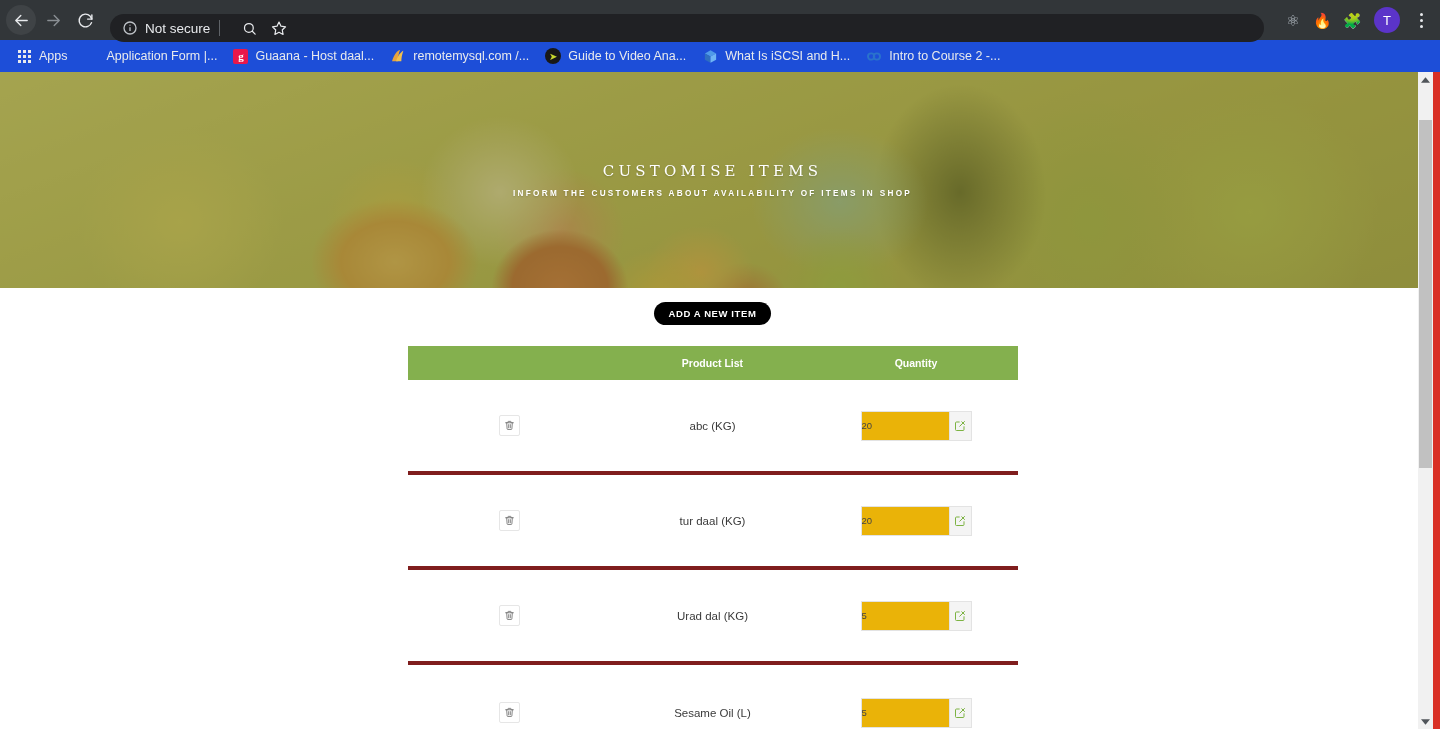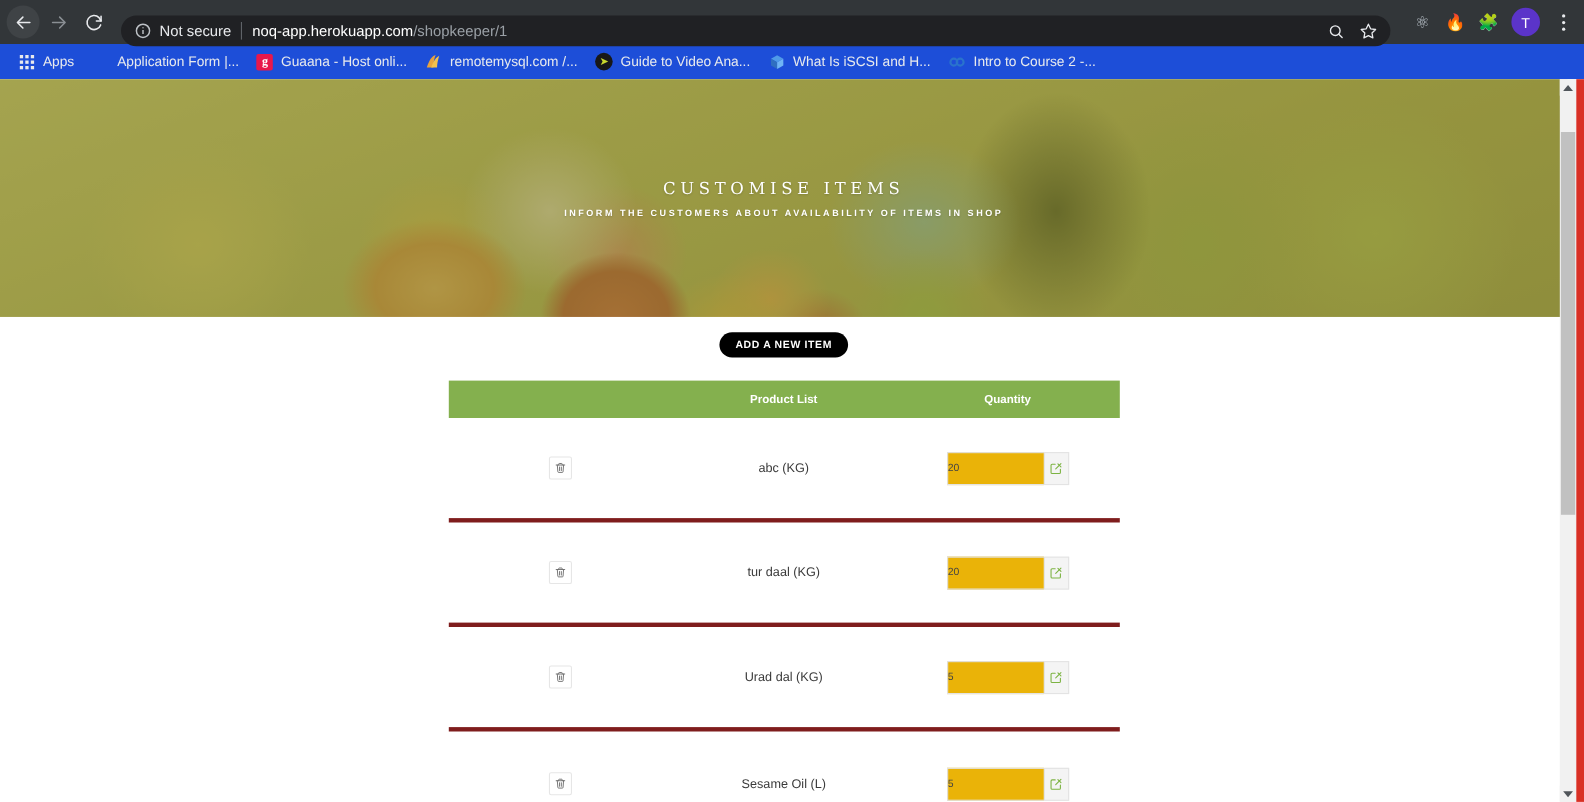--- a/index.html
+++ b/index.html
@@ -439,21 +439,20 @@
     <div class="omnibox">
       <span class="info-icon">
         <svg width="16" height="16" viewBox="0 0 24 24" fill="none" stroke="currentColor" stroke-width="2">
             <circle cx="12" cy="12" r="9"></circle>
             <line x1="12" y1="11" x2="12" y2="16.5"></line>
             <circle cx="12" cy="7.8" r="0.9" fill="currentColor" stroke="none"></circle>
           </svg>
       </span>
       <span class="not-secure">Not secure</span>
       <span class="omni-sep"></span>
-      <span class="url-wrap"><span class="url-host">noq-app.herokuapp.com</span><span class="url-path">/shopkeeper/1</span></span>
       <span class="omni-actions">
         <span class="icon-btn">
           <svg width="15" height="15" viewBox="0 0 24 24" fill="none" stroke="currentColor" stroke-width="2" stroke-linecap="round">
               <circle cx="11" cy="11" r="7"></circle>
               <line x1="16.5" y1="16.5" x2="21" y2="21"></line>
             </svg>
         </span>
         <span class="icon-btn">
           <svg width="16" height="16" viewBox="0 0 24 24" fill="none" stroke="currentColor" stroke-width="1.8" stroke-linejoin="round">
               <polygon points="12 3 15 9.3 21.8 10.2 16.9 15 18.1 21.7 12 18.5 5.9 21.7 7.1 15 2.2 10.2 9 9.3"></polygon>
@@ -496,21 +495,21 @@
         <i style="background:#f25022"></i>
           <i style="background:#7fba00"></i>
           <i style="background:#00a4ef"></i>
           <i style="background:#ffb900"></i>
       </span>
       <span class="bm-label">Application Form |...</span>
     </div>
 
     <div class="bm">
       <span class="fav fav-g">g</span>
-      <span class="bm-label">Guaana - Host onli...</span>
+      <span class="bm-label">Guaana - Host daal...</span>
     </div>
 
     <div class="bm">
       <span class="fav">
         <svg width="16" height="16" viewBox="0 0 24 24">
             <path d="M3 20 C7 8, 11 4, 15 3 C13 8, 12 14, 12 20 Z" fill="#e8a33d"></path>
             <path d="M9 20 C12 11, 16 6, 20 4 C18 10, 17 15, 17 20 Z" fill="#f2c14e"></path>
           </svg>
       </span>
       <span class="bm-label">remotemysql.com /...</span>

